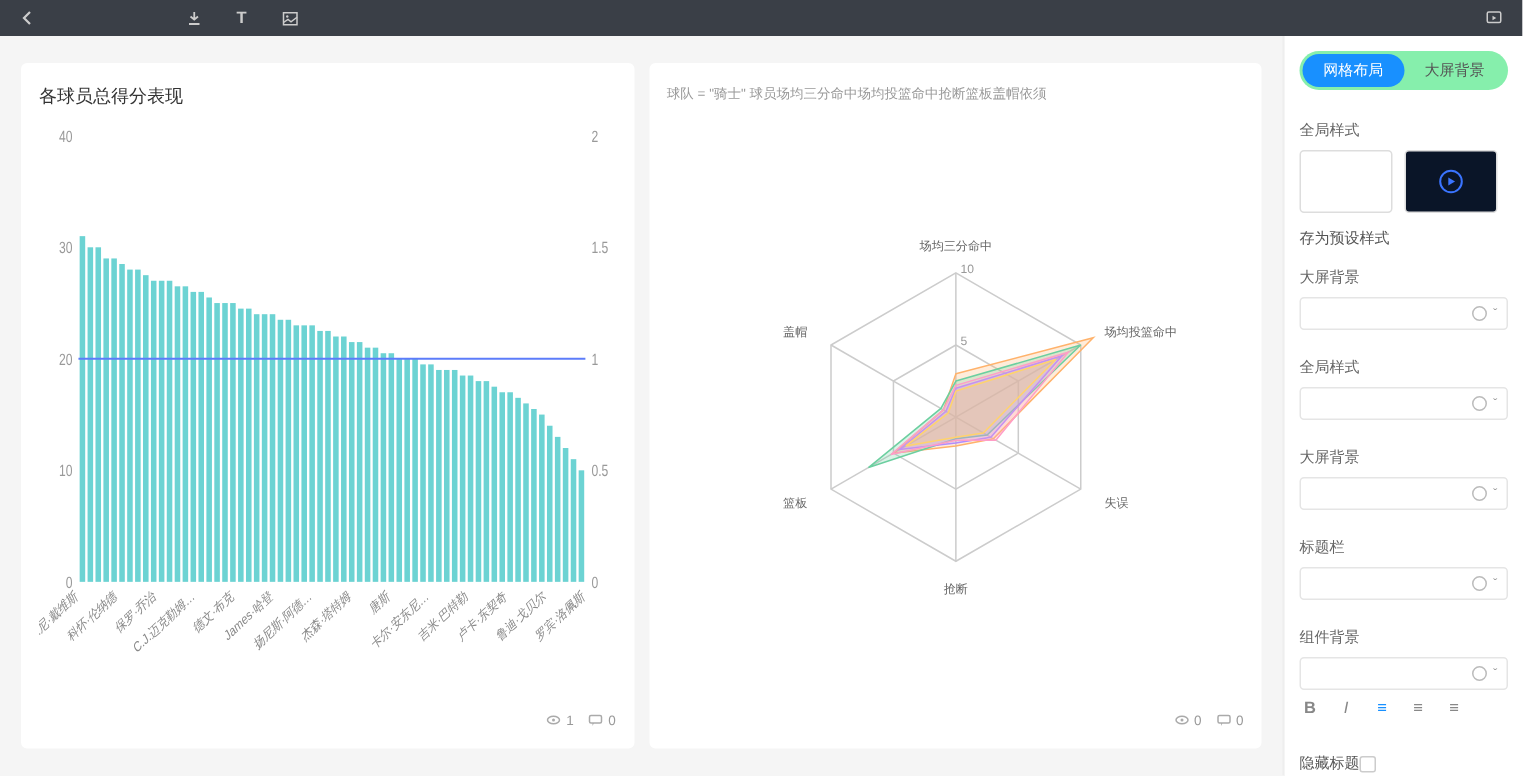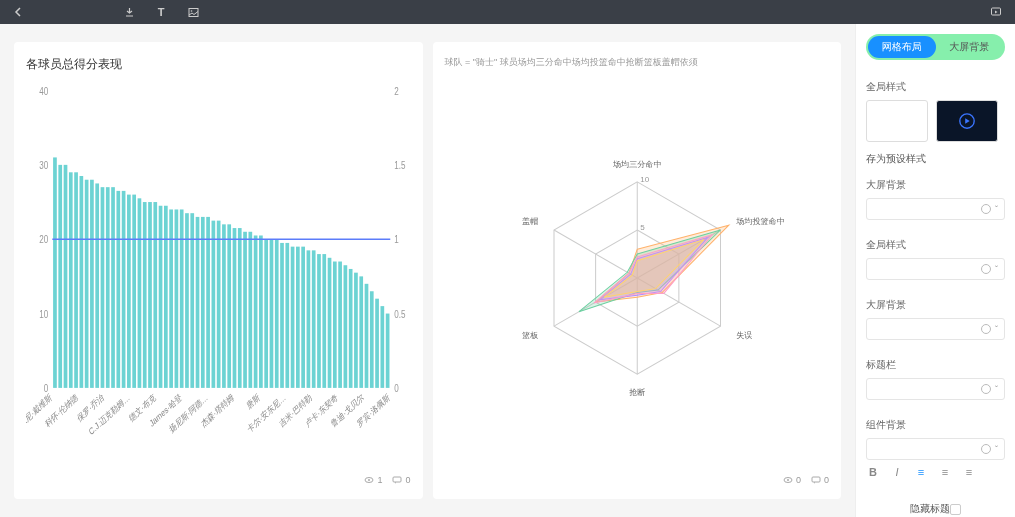--- a/index.html
+++ b/index.html
@@ -25,21 +25,21 @@
 .style-box.dark{background:#0a1528;display:flex;align-items:center;justify-content:center}
 .style-box.dark svg{width:18px;height:18px}
 .save-preset{text-align:left;font-size:10px;color:#555;margin-bottom:12px;cursor:pointer}
 .prop-block{margin-bottom:18px}
 .prop-label{font-size:10px;color:#666;margin-bottom:6px}
 .select-like{height:22px;border:1px solid #e5e5e5;border-radius:3px;display:flex;align-items:center;justify-content:flex-end;padding:0 6px;font-size:9px;color:#999;cursor:pointer}
 .select-like .circ{width:10px;height:10px;border:1px solid #bbb;border-radius:50%;margin-right:4px}
 .text-tools{display:flex;gap:10px;margin-top:6px;color:#888}
 .text-tools span{width:14px;text-align:center;cursor:pointer;font-size:11px}
 .text-tools .active{color:#1890ff}
-.checkbox-row{display:flex;align-items:center;justify-content:center;margin-top:24px}
+.checkbox-row{display:flex;align-items:center;justify-content:flex-start;margin-top:24px}
 .checkbox-row .cb{width:11px;height:11px;border:1px solid #ccc;border-radius:2px}
 
 .axis-text{font-size:8px;fill:#999}
 .bar{fill:#6cd3d3}
 .ref-line{stroke:#5c7cfa;stroke-width:1}
 .x-label{font-size:7px;fill:#888}
 
 .radar-grid{fill:none;stroke:#ccc;stroke-width:1}
 .radar-label{font-size:8px;fill:#666}
 </style>

